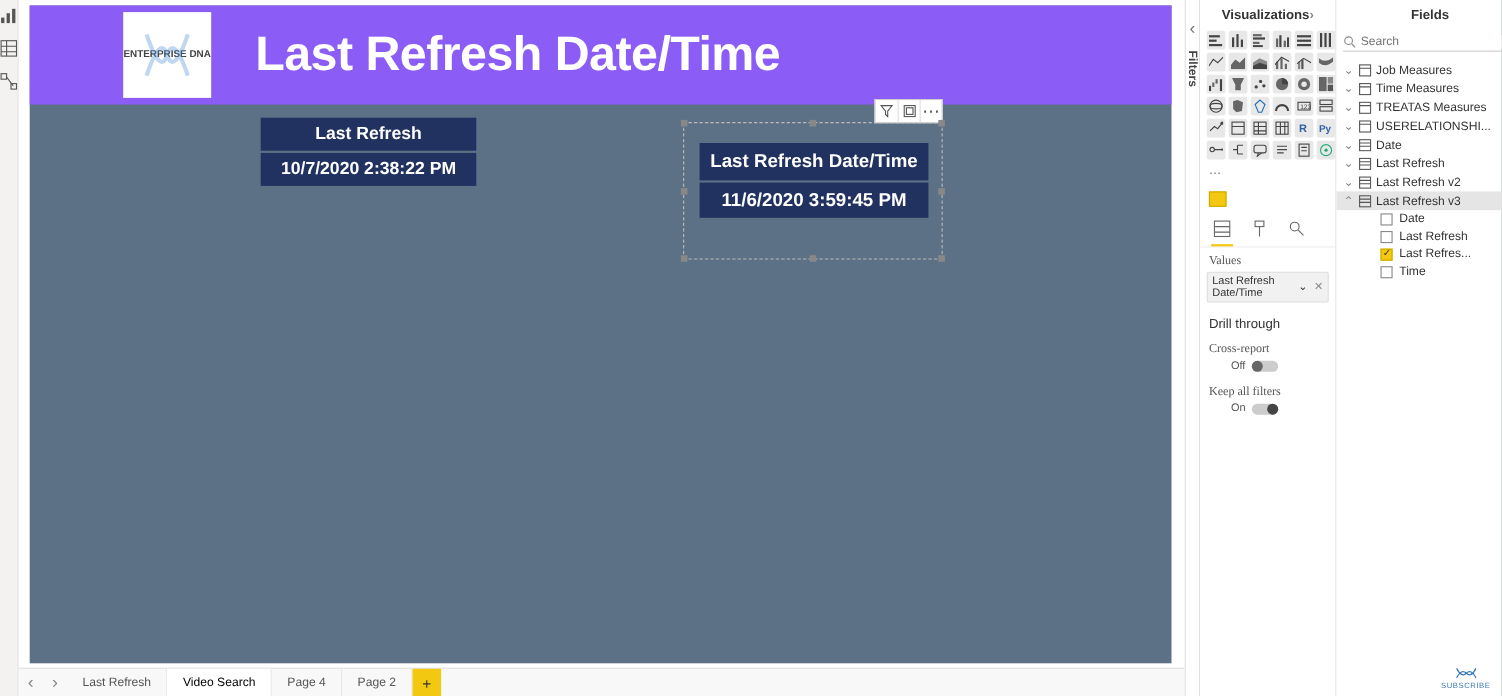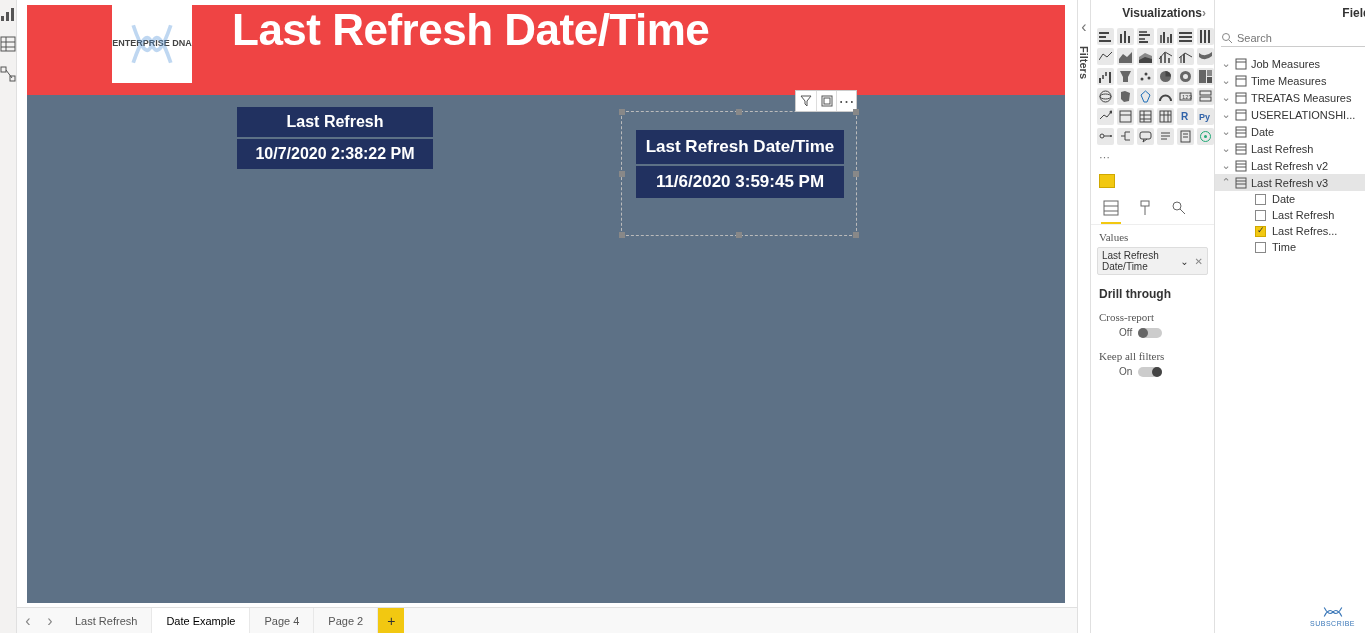--- a/index.html
+++ b/index.html
@@ -9,21 +9,21 @@
 .left-rail { width: 30px; background: #f3f2f1; border-right: 1px solid #e0e0e0; display: flex; flex-direction: column; align-items: center; padding-top: 6px; gap: 14px; }
 .left-rail .rail-icon { width: 16px; height: 16px; display: flex; align-items: center; justify-content: center; color: #555; cursor: pointer; }
 .left-rail .rail-icon svg { width: 16px; height: 16px; }
 
 
 .main-col { flex: 0 0 1060px; display: flex; flex-direction: column; background: #fff; }
 .canvas-wrap { flex: 1; padding: 5px 5px 0 10px; }
 .canvas { width: 1038px; height: 598px; background: #5d7186; position: relative; }
 
 
-.report-header { height: 90px; background: #ef4444; display: flex; align-items: flex-start; padding-left: 85px; position: relative; }
+.report-header { height: 90px; background: #8b5cf6; display: flex; align-items: center; padding-left: 85px; position: relative; }
 .logo { width: 80px; height: 78px; background: #fff; margin-right: 40px; display:flex; align-items:center; justify-content:center; font-size: 9px; font-weight:bold; color:#444; text-align:center; line-height:1.1; position:relative; }
 .logo svg { position:absolute; opacity:0.35; }
 .report-title { color: #fff; font-size: 44px; font-weight: 800; letter-spacing: -0.5px; }
 
 
 .card1 { position: absolute; left: 210px; top: 102px; width: 196px; }
 .card1 .hdr { background: #213160; color: #fff; font-weight: 800; text-align:center; font-size: 16px; padding: 6px 0; }
 .card1 .val { background: #213160; color: #fff; font-weight: 800; text-align:center; font-size: 16px; padding: 6px 0; margin-top: 2px; }
 
 .card2-wrap { position: absolute; left: 594px; top: 106px; width: 236px; height: 125px; border: 1px dashed #bbb; }
@@ -45,35 +45,35 @@
 .pt-tab.active { background:#fff; color:#000; }
 .pt-add { width: 26px; background:#f2c811; display:flex; align-items:center; justify-content:center; color:#333; font-size:14px; cursor:pointer; }
 
 
 .filters-rail { width: 22px; background:#fff; border-left:1px solid #e0e0e0; border-right:1px solid #e0e0e0; display:flex; flex-direction:column; align-items:center; padding-top: 18px; }
 .filters-rail .chev { color:#777; cursor:pointer; }
 .filters-label { writing-mode: vertical-rl; font-size: 11px; color:#444; font-weight:600; margin-top:10px; }
 
 
 .viz-pane { width: 124px; background:#fff; border-right:1px solid #e0e0e0; display:flex; flex-direction:column; font-size:11px; }
-.pane-header { display:flex; align-items:center; justify-content:flex-end; padding: 6px 8px; font-weight:600; font-size:12px; }
+.pane-header { display:flex; align-items:center; justify-content:center; padding: 6px 8px; font-weight:600; font-size:12px; }
 .pane-header .chev { color:#888; cursor:pointer; }
 .viz-grid { display:grid; grid-template-columns: repeat(6, 17px); gap: 3px 3px; padding: 2px 4px 6px 6px; }
 .viz-icon { width:17px; height:17px; background:#e8e8e8; border-radius:2px; cursor:pointer; display:flex; align-items:center; justify-content:center; }
 .viz-icon svg { width:13px; height:13px; }
 .viz-ellipsis { padding: 0 8px 6px; color:#777; }
 .viz-selected { padding: 4px 8px; }
 .viz-selected .sel-box { width:16px; height:14px; background:#f2c811; border:1px solid #d0a800; }
 .viz-tabs { display:flex; gap:14px; padding: 6px 10px; border-bottom:1px solid #eee; }
 .viz-tabs .vt { width:20px; height:20px; display:flex; align-items:center; justify-content:center; cursor:pointer; color:#666; position:relative; }
 .viz-tabs .vt.active::after { content:""; position:absolute; bottom:-6px; left:0; right:0; height:2px; background:#f2c811; }
 .section-label { padding: 6px 8px 2px; color:#555;font-family:Liberation Serif, serif; }
 .value-pill { margin: 2px 6px; background:#f1f1f1; border:1px solid #ddd; border-radius:2px; font-size:10px; padding: 2px 4px; display:flex; align-items:center; justify-content:space-between; cursor:pointer; }
 .value-pill .x { color:#888; margin-left:4px; }
-.drill-header { font-weight:700; font-size:12px; padding: 10px 8px 4px; }
+.drill-header { font-weight:400; font-size:12px; padding: 10px 8px 4px; }
 .toggle-row { padding: 2px 8px 6px; display:flex; align-items:center; gap:6px; font-size:10px; color:#555;margin-left:20px; }
 .toggle { width:24px; height:10px; background:#ccc; border-radius:6px; position:relative; cursor:pointer; }
 .toggle .knob { width:10px; height:10px; background:#666; border-radius:50%; position:absolute; top:0; }
 .toggle.off .knob { left:0; }
 .toggle.on .knob { right:0; background:#444; }
 .drop-hint { margin: 4px 6px; border:1px dashed #ccc; font-size:10px; color:#888; padding: 6px; text-align:left; }
 
 
 .fields-pane { flex:1; background:#fff; display:flex; flex-direction:column; font-size:11px; }
 .search-row { padding: 4px 6px; }
@@ -169,21 +169,21 @@
         <div class="handle h-mr"></div>
 
       </div>
     </div>
   </div>
 
   <div class="page-tabs">
     <div class="pt-arrow">‹</div>
     <div class="pt-arrow">›</div>
     <div class="pt-tab">Last Refresh</div>
-    <div class="pt-tab active">Date Example</div>
+    <div class="pt-tab active">Video Search</div>
     <div class="pt-tab">Page 4</div>
     <div class="pt-tab">Page 2</div>
     <div class="pt-add">+</div>
   </div>
 </div>
 
 <div class="filters-rail">
   <div class="chev">‹</div>
   <div class="filters-label">Filters</div>
 </div>

